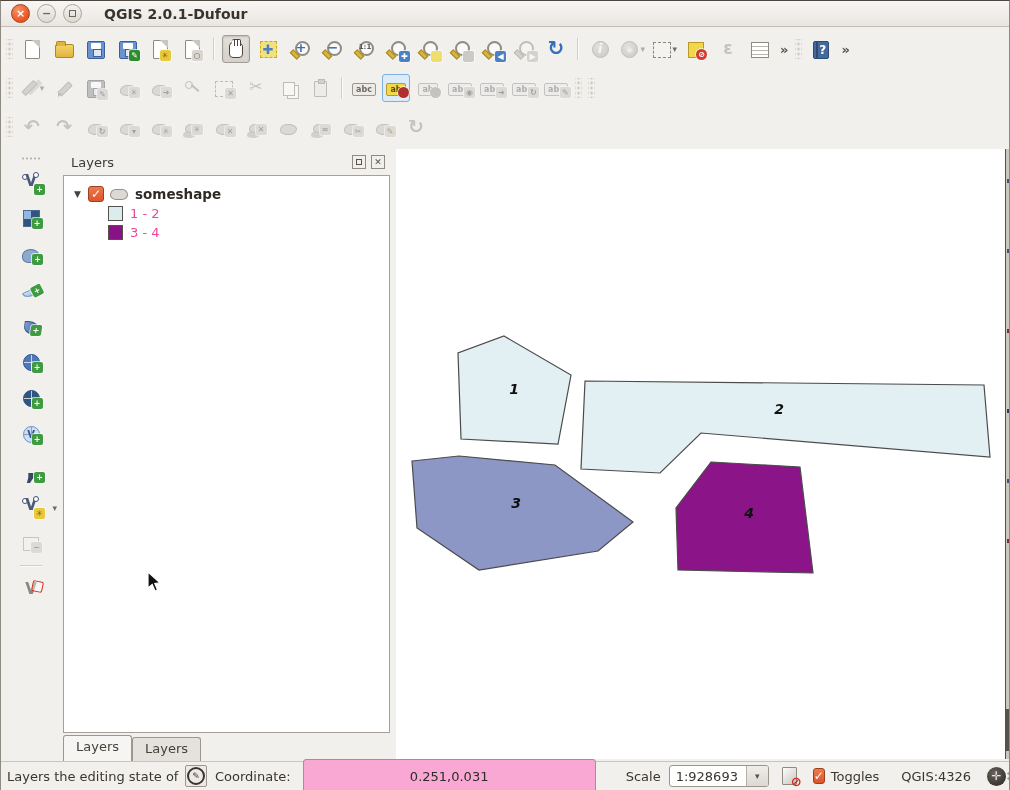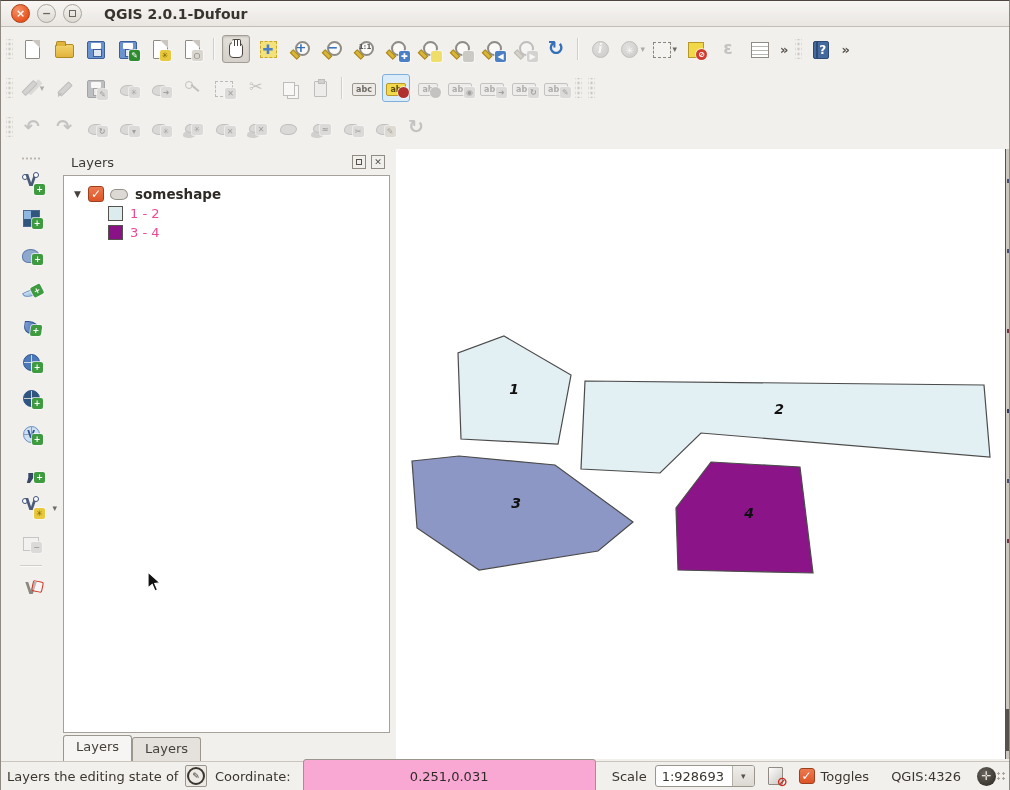--- a/index.html
+++ b/index.html
@@ -538,21 +538,21 @@
 
   <svg class="cursor" width="16" height="22" viewBox="0 0 16 22">
     <path d="M1,1 L1,17 L5.2,13.4 L8,20 L10.6,18.9 L7.8,12.4 L13,11.9 Z" fill="#111" stroke="#fff" stroke-width="1.2"></path>
   </svg>
 
   <div class="statusbar">
     <span class="sb-msg">Layers the editing state of</span>
     <span class="sb-editicon"></span>
     <span class="sb-label">Coordinate:</span>
     <input class="sb-coord" value="0.251,0.031" style="">
-    <span class="sb-label" style="margin-left:16px">Scale</span>
+    <span class="sb-label" style="margin-left:30px">Scale</span>
     <span class="sb-combo">
       <span class="val">1:928693</span>
       <span class="cb-dd">▾</span>
     </span>
     <span class="sb-stop"></span>
     <span class="chk sb-render-chk">✓</span>
     <span class="sb-label" style="margin-left:6px">Toggles</span>
     <span class="sb-label" style="margin-left:14px">QGIS:4326</span>
     <span class="crsicon">✛</span>
     <span class="grip"></span>

